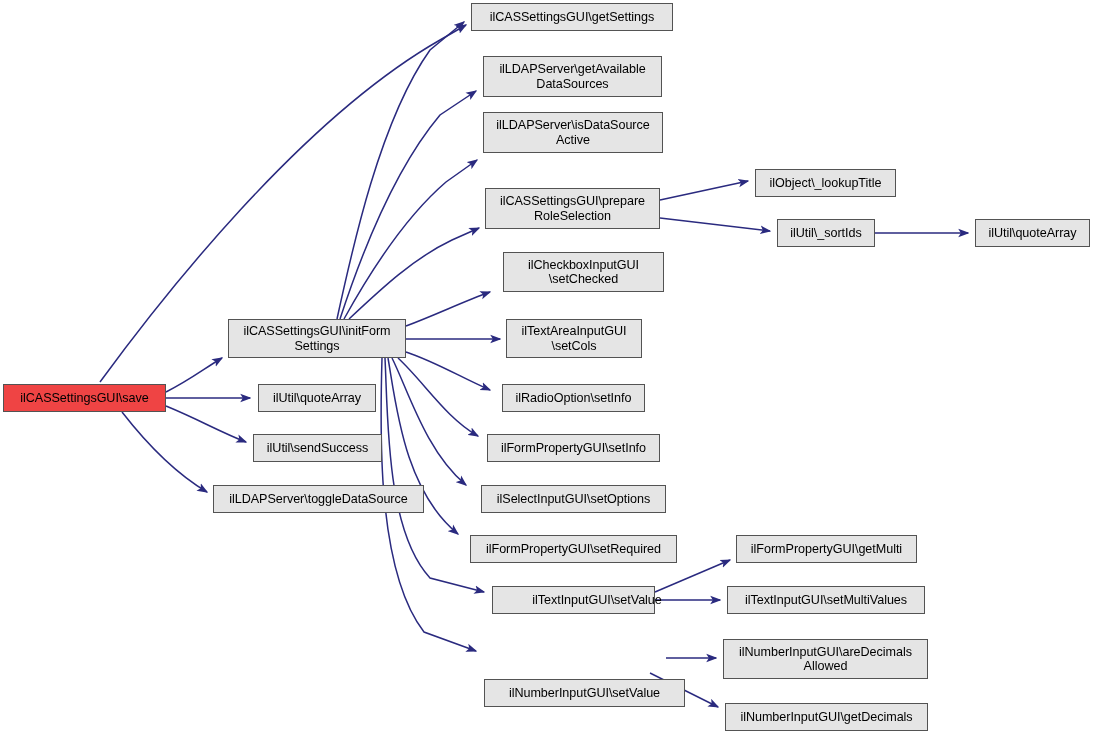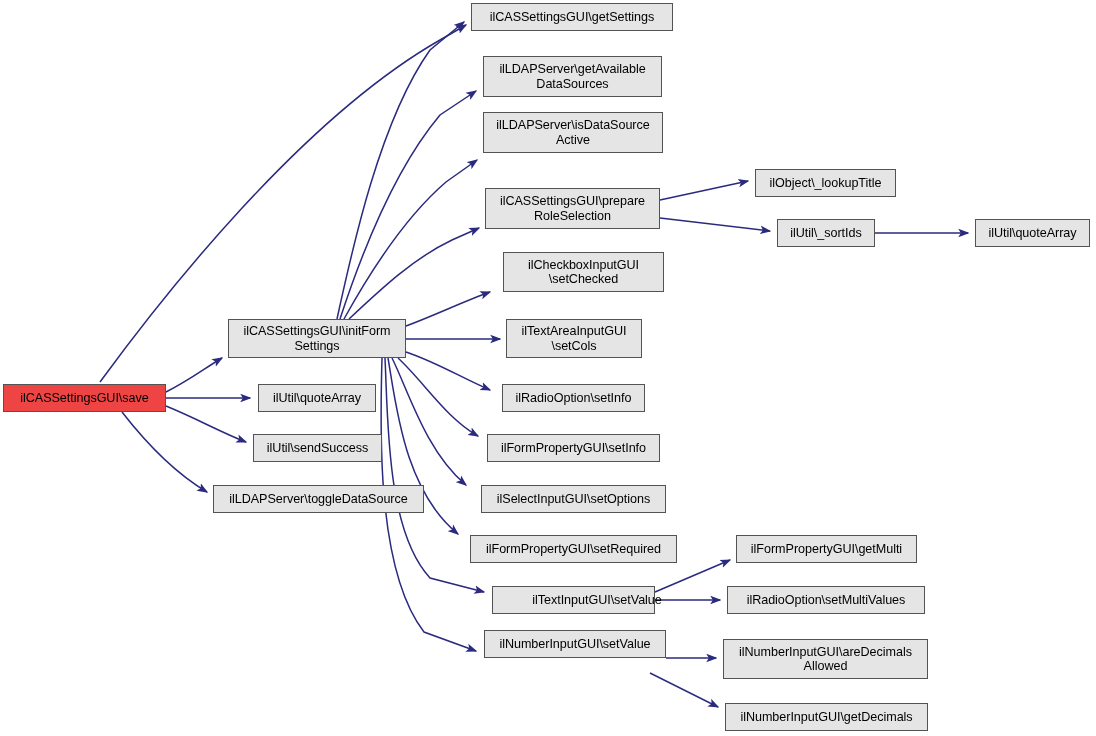--- a/index.html
+++ b/index.html
@@ -96,23 +96,23 @@
 RoleSelection</div>
       <div class="node" style="left: 503px; top: 252px; width: 161px; height: 40px;">ilCheckboxInputGUI
 \setChecked</div>
       <div class="node" style="left: 506px; top: 319px; width: 136px; height: 39px;">ilTextAreaInputGUI
 \setCols</div>
       <div class="node" style="left: 502px; top: 384px; width: 143px; height: 28px;">ilRadioOption\setInfo</div>
       <div class="node" style="left: 487px; top: 434px; width: 173px; height: 28px;">ilFormPropertyGUI\setInfo</div>
       <div class="node" style="left: 481px; top: 485px; width: 185px; height: 28px;">ilSelectInputGUI\setOptions</div>
       <div class="node" style="left: 470px; top: 535px; width: 207px; height: 28px;">ilFormPropertyGUI\setRequired</div>
       <div class="node" style="left: 492px; top: 586px; width: 163px; height: 28px; padding-left: 47px;">ilTextInputGUI\setValue</div>
-      <div class="node" style="left: 484px; top: 630px; width: 182px; height: 28px;">ilNumberInputGUI\setValue</div>
+      <div class="node" style="left: 484px; top: 679px; width: 201px; height: 28px;">ilNumberInputGUI\setValue</div>
       <div class="node" style="left: 755px; top: 169px; width: 141px; height: 28px;">ilObject\_lookupTitle</div>
       <div class="node" style="left: 777px; top: 219px; width: 98px; height: 28px;">ilUtil\_sortIds</div>
       <div class="node" style="left: 975px; top: 219px; width: 115px; height: 28px;">ilUtil\quoteArray</div>
       <div class="node" style="left: 736px; top: 535px; width: 181px; height: 28px;">ilFormPropertyGUI\getMulti</div>
-      <div class="node" style="left: 727px; top: 586px; width: 198px; height: 28px;">ilRadioOption\setMultiValues</div>
+      <div class="node" style="left: 727px; top: 586px; width: 198px; height: 28px;">ilTextInputGUI\setMultiValues</div>
       <div class="node" style="left: 723px; top: 639px; width: 205px; height: 40px;">ilNumberInputGUI\areDecimals
 Allowed</div>
       <div class="node" style="left: 725px; top: 703px; width: 203px; height: 28px;">ilNumberInputGUI\getDecimals</div>
     </div>
 </div>
 
 </body></html>

